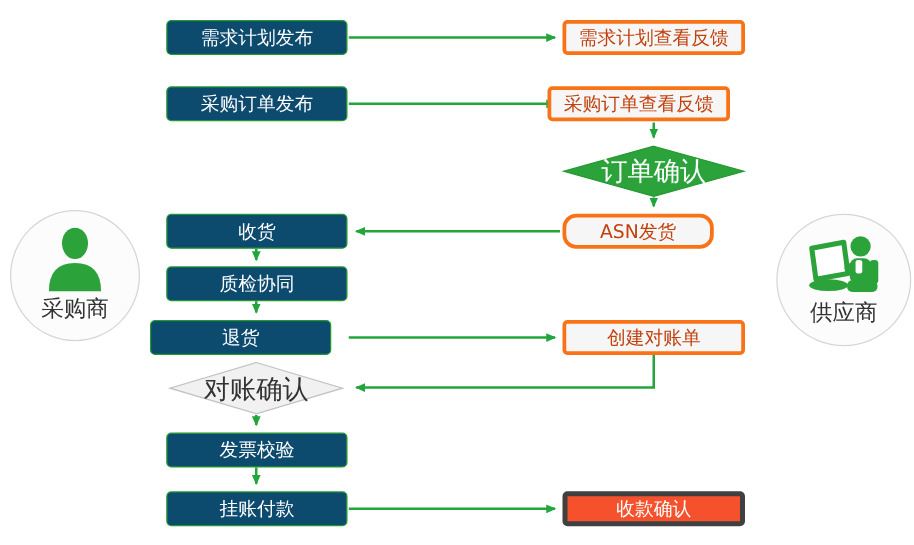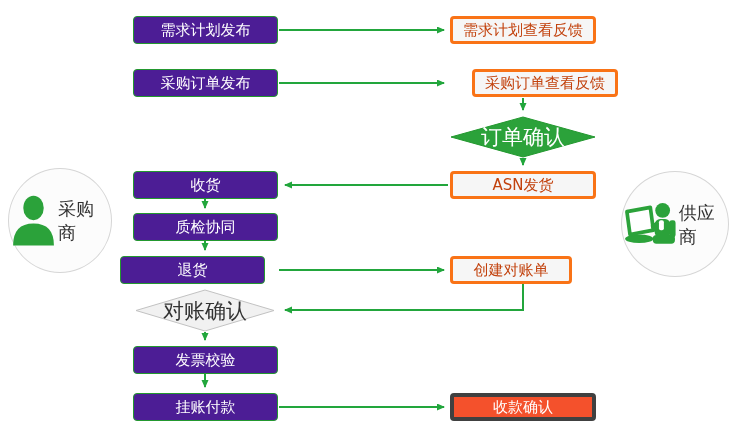--- a/index.html
+++ b/index.html
@@ -6,35 +6,35 @@
   .stage{
     position:relative;width:731px;height:436px;background:#ffffff;
     font-family:"DejaVu Sans","Liberation Sans",sans-serif;overflow:hidden;
   }
   .wires{position:absolute;left:0;top:0;width:731px;height:436px;pointer-events:none;}
   .node{
     position:absolute;width:145px;height:28px;box-sizing:border-box;
     display:flex;align-items:center;justify-content:center;
     border-radius:4px;font-size:15px;line-height:1;
   }
-  .node.green{background:#4c1d95;border:1px solid #23982f;color:#fff;}
+  .node.green{background:#0c4a6e;border:1px solid #23982f;color:#fff;}
   .node.white{background:#f6f6f6;border:3px solid #f97316;color:#c2410c;text-align:center;}
   .node.red{background:#f4512c;border:4px solid #404040;color:#fff;}
   .diamond{
     position:absolute;display:flex;align-items:center;justify-content:center;
     font-size:21px;
   }
   .diamond svg{position:absolute;left:0;top:0;width:100%;height:100%;}
   .diamond .lbl{position:relative;z-index:1;}
   .diamond.green-d{color:#fff;}
   .diamond.gray-d{color:#333;}
   .actor{
     position:absolute;box-sizing:border-box;border-radius:50%;
     background:#fcfcfc;border:1px solid #d6d6d6;
-    display:flex;align-items:center;justify-content:center;
+    display:flex;flex-direction:column;align-items:center;justify-content:center;
   }
   .actor-label{font-size:18px;color:#333;margin-top:1px;}
 </style>
 </head>
 <body>
 
 <div class="stage">
 
   <svg class="wires" viewBox="0 0 731 436">
     <defs>
@@ -98,27 +98,27 @@
   <div class="node green" style="left:133px;top:346px;">
     <span>发票校验</span>
   </div>
   <div class="node green" style="left:133px;top:393px;">
     <span>挂账付款</span>
   </div>
 
   <div class="node white" style="left:450px;top:16px;width:146px;">
     <span>需求计划查看反馈</span>
   </div>
-  <div class="node white" style="left:472px;top:69px;width:146px;">
+  <div class="node white" style="left:438px;top:69px;width:146px;">
     <span>采购订单查看反馈</span>
   </div>
-  <div class="node white" style="left:450px;top:171px;width:146px;">
+  <div class="node white" style="left:450px;top:171px;width:121px;border-radius:11px;">
     <span>ASN发货</span>
   </div>
-  <div class="node white" style="left:450px;top:256px;width:122px;">
+  <div class="node white" style="left:450px;top:256px;width:146px;">
     <span>创建对账单</span>
   </div>
   <div class="node red" style="left:450px;top:393px;width:146px;">
     <span>收款确认</span>
   </div>
 
   <div class="diamond green-d" style="left:449px;top:116px;width:148px;height:42px;">
     <svg viewBox="0 0 148 42" preserveAspectRatio="none">
       <polygon points="74,1 146,21 74,41 2,21" fill="#2ba23a" stroke="#23982f" stroke-width="1"></polygon>
     </svg>

